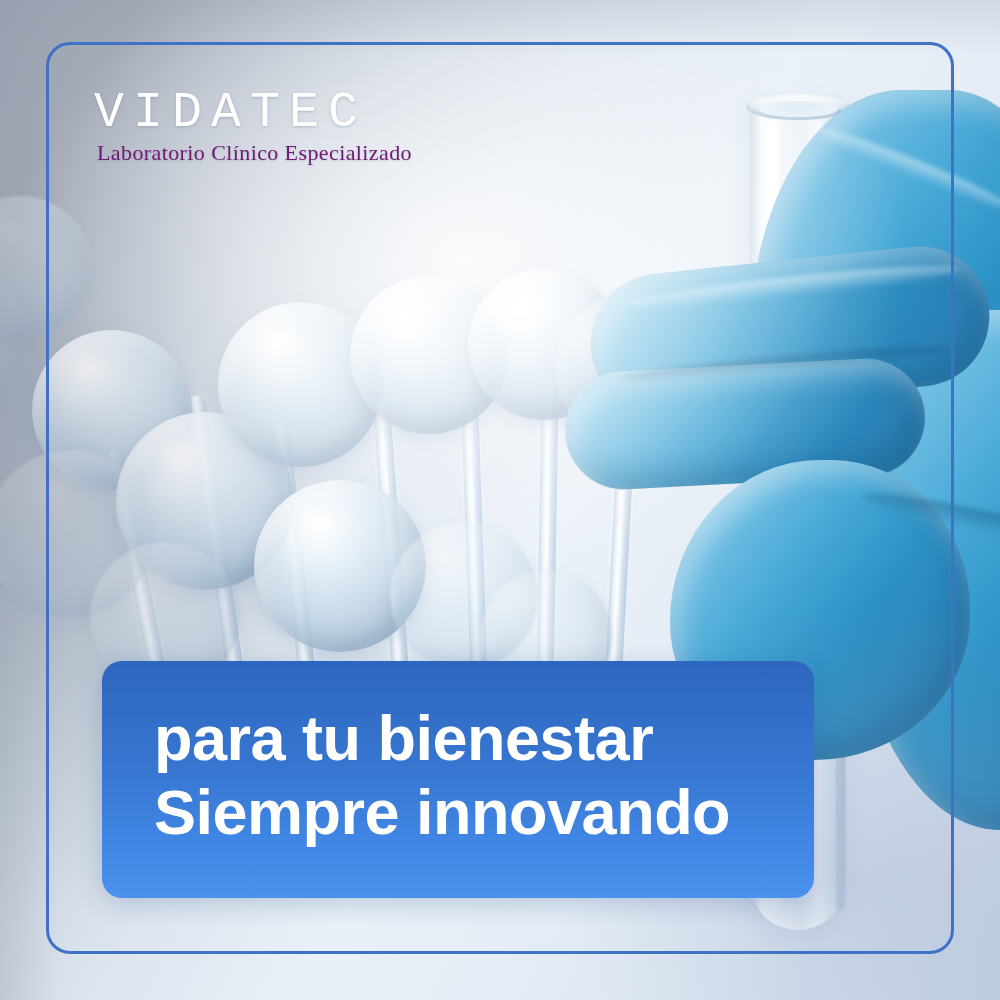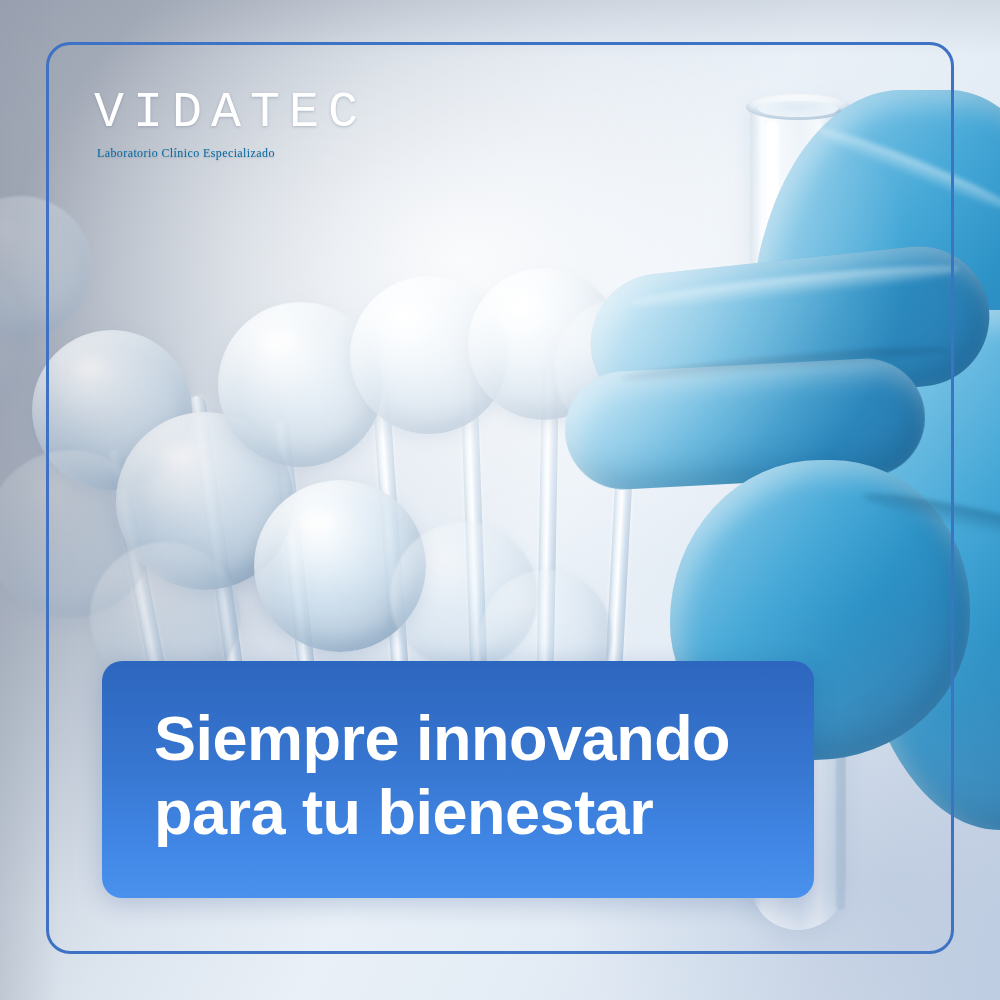--- a/index.html
+++ b/index.html
@@ -250,24 +250,24 @@
     line-height: 54px;
     letter-spacing: 9px;
     color: #ffffff;
     text-shadow: 0 1px 3px rgba(90,105,130,0.35);
   }
   .logo-sub {
     display: block;
     margin-top: 2px;
     margin-left: 3px;
     font-family: "Liberation Serif", serif;
-    font-size: 12px;
+    font-size: 22px;
     line-height: 22px;
     letter-spacing: 0.4px;
-    color: #0369a1;
+    color: #701a75;
     text-shadow: 0 1px 2px rgba(90,105,130,0.30);
   }
 
   
   .outer-dim {
     position: absolute;
     inset: 0;
     pointer-events: none;
     background:
       linear-gradient(90deg, rgba(150,158,174,0.32) 0px, rgba(150,158,174,0.0) 60px),
@@ -335,18 +335,18 @@
 
   <div class="frame"></div>
 
   <div class="logo">
     <span class="logo-word">VIDATEC</span>
     <span class="logo-sub">Laboratorio Clínico Especializado</span>
   </div>
 
   <div class="banner">
     <div class="banner-text">
+      <span class="banner-line">para tu bienestar</span>
       <span class="banner-line">Siempre innovando</span>
-      <span class="banner-line">para tu bienestar</span>
     </div>
   </div>
 
 </div>
 
 </body></html>

